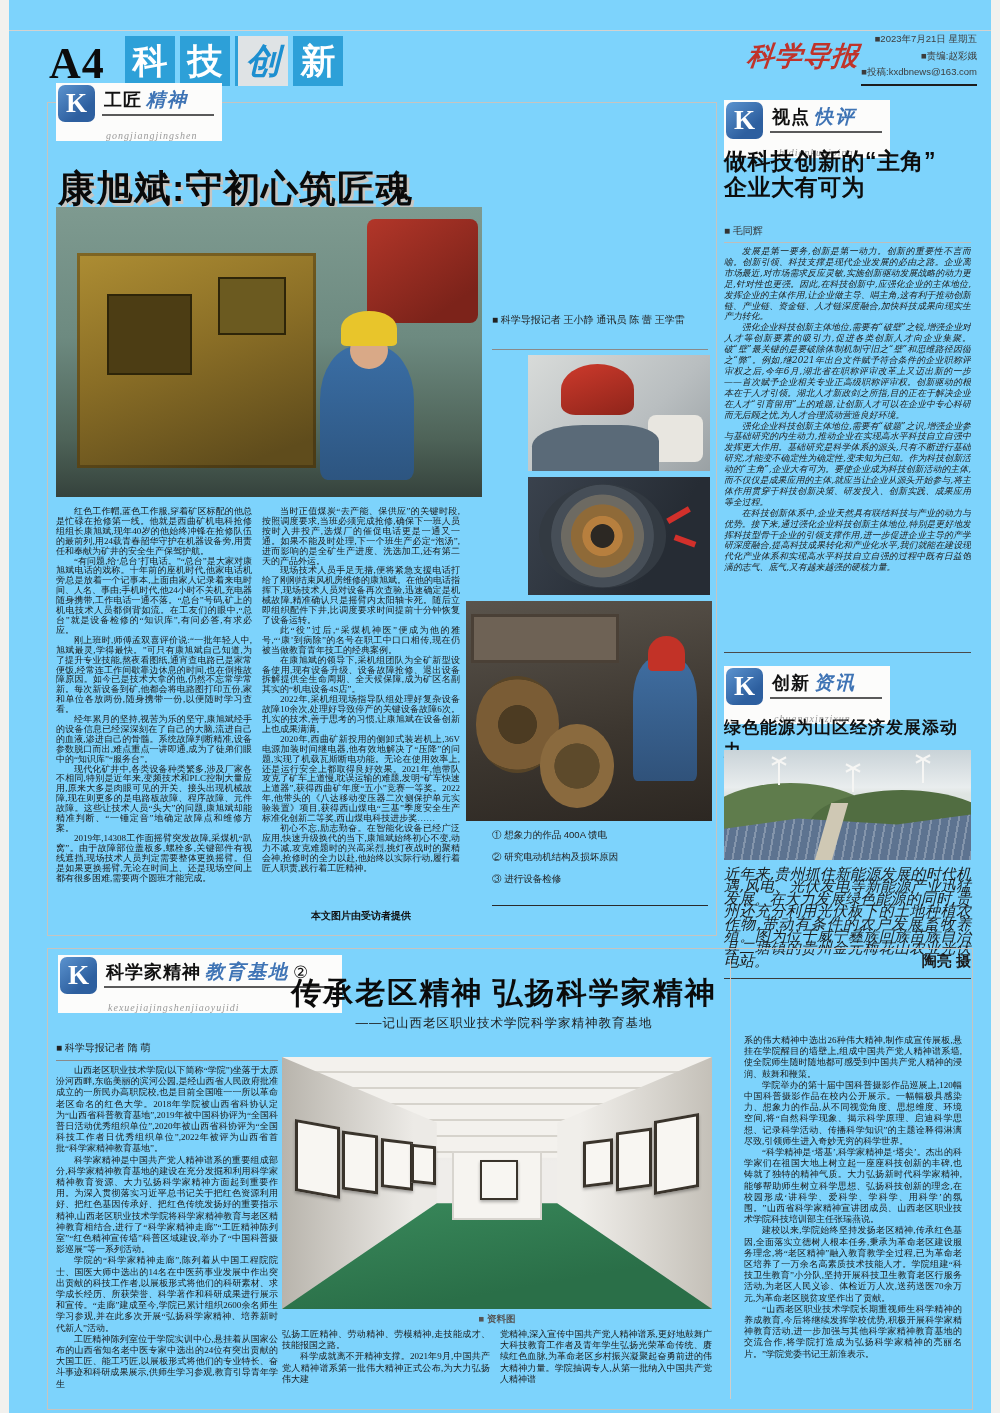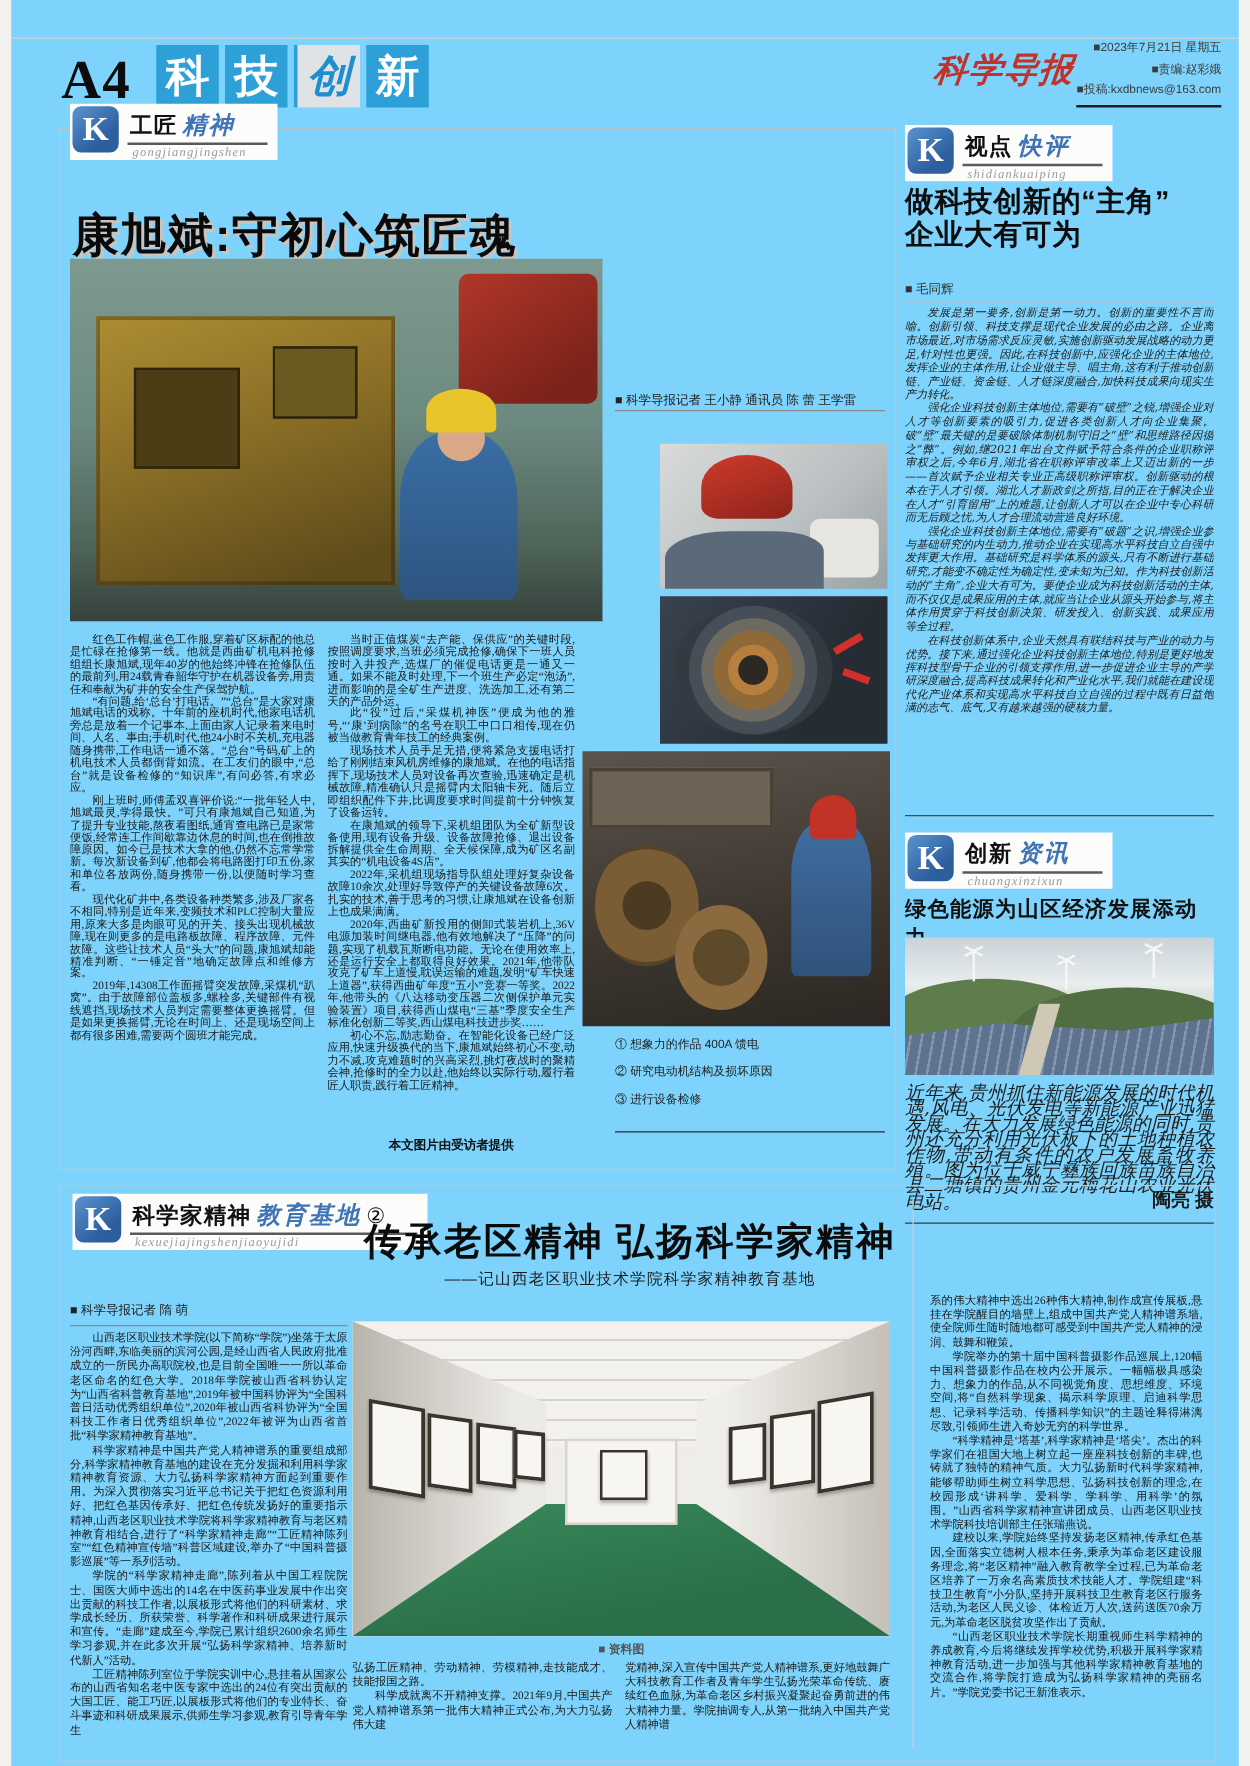--- a/index.html
+++ b/index.html
@@ -28,29 +28,29 @@
         display:flex;align-items:center;justify-content:center;
         font-family:"Liberation Serif",serif;font-size:27px;font-weight:bold;}
   .blabel{display:flex;flex-direction:column;}
   .blrow{display:flex;align-items:baseline;gap:4px;border-bottom:2px solid #5a5a5a;
          padding:2px 26px 1px 2px;}
   .lb-black{font-size:18px;font-weight:bold;color:#111;letter-spacing:1px;}
   .lb-blue{font-size:19px;font-weight:bold;font-style:italic;color:#3f74b5;
            font-family:"Liberation Serif",serif;letter-spacing:2px;}
   .lb-num{font-size:17px;color:#111;}
   .pinyin{font-size:10px;color:#9a9a9a;font-style:italic;font-family:"Liberation Serif",serif;
-          letter-spacing:1px;padding:1px 0 0 4px;}
+          letter-spacing:1px;padding:14px 0 0 4px;}
   
   .main-box{position:absolute;left:38px;top:102px;width:668px;height:832px;
             border:1px solid #c6c4c0;}
   .main-badge{position:absolute;left:8px;top:-20px;}
   .main-headline{position:absolute;left:10px;top:36px;font-size:37px;font-weight:900;
                  letter-spacing:1px;color:#0a0a0a;text-shadow:2.5px 2.5px 0 #c7c5c1;
                  white-space:nowrap;}
-  .byline{font-size:10px;color:#222;border-bottom:1px solid #8a8a8a;padding-bottom:1px;}
+  .byline{font-size:10px;color:#222;border-bottom:1px solid #8a8a8a;padding-bottom:22px;}
   .body-col{font-family:"Liberation Serif",serif;font-size:9px;line-height:9.9px;
             text-align:justify;overflow:hidden;color:#191919;}
   .body-col p{margin:0;text-indent:2em;}
   .cont p:first-child{text-indent:0;}
   .cap-list{font-size:9.5px;color:#222;border-bottom:1.5px solid #2a2a2a;padding-bottom:10px;}
   .cap-list p{margin:0 0 9px 0;}
   .pic-credit{font-size:10px;font-weight:bold;text-align:right;color:#111;}
   
   .vp-title{position:absolute;left:715px;top:148px;width:250px;font-size:23px;
             font-weight:bold;line-height:26px;color:#0d0d0d;letter-spacing:0.5px;}
@@ -217,27 +217,28 @@
       <div class="sp-drum1"></div>
       <div class="sp-drum2"></div>
       <div class="sp-worker"></div>
       <div class="sp-helmet"></div>
     </div>
 
     <div class="body-col abs" style="left:8px;top:404px;width:196px;height:424px;">
         <p class="para">红色工作帽,蓝色工作服,穿着矿区标配的他总是忙碌在抢修第一线。他就是西曲矿机电科抢修组组长康旭斌,现年40岁的他始终冲锋在抢修队伍的最前列,用24载青春韶华守护在机器设备旁,用责任和奉献为矿井的安全生产保驾护航。</p>
         <p class="para">“有问题,给‘总台’打电话。”“总台”是大家对康旭斌电话的戏称。十年前的座机时代,他家电话机旁总是放着一个记事本,上面由家人记录着来电时间、人名、事由;手机时代,他24小时不关机,充电器随身携带,工作电话一通不落。“总台”号码,矿上的机电技术人员都倒背如流。在工友们的眼中,“总台”就是设备检修的“知识库”,有问必答,有求必应。</p>
         <p class="para">刚上班时,师傅孟双喜评价说:“一批年轻人中,旭斌最灵,学得最快。”可只有康旭斌自己知道,为了提升专业技能,熬夜看图纸,通宵查电路已是家常便饭,经常连工作间歇靠边休息的时间,也在倒推故障原因。如今已是技术大拿的他,仍然不忘常学常新。每次新设备到矿,他都会将电路图打印五份,家和单位各放两份,随身携带一份,以便随时学习查看。</p>
+        <p class="para">经年累月的坚持,视苦为乐的坚守,康旭斌经手的设备信息已经深深刻在了自己的大脑,流进自己的血液,渗进自己的骨髓。系统故障判断精准,设备参数脱口而出,难点重点一讲即通,成为了徒弟们眼中的“知识库”“服务台”。</p>
         <p class="para">现代化矿井中,各类设备种类繁多,涉及厂家各不相同,特别是近年来,变频技术和PLC控制大量应用,原来大多是肉眼可见的开关、接头出现机械故障,现在则更多的是电路板故障、程序故障、元件故障。这些让技术人员“头大”的问题,康旭斌却能精准判断、“一锤定音”地确定故障点和维修方案。</p>
         <p class="para">2019年,14308工作面摇臂突发故障,采煤机“趴窝”。由于故障部位盖板多,螺栓多,关键部件有视线遮挡,现场技术人员判定需要整体更换摇臂。但是如果更换摇臂,无论在时间上、还是现场空间上都有很多困难,需要两个圆班才能完成。</p>
       </div>
     <div class="body-col abs" style="left:214px;top:404px;width:198px;height:398px;">
         <p class="para">当时正值煤炭“去产能、保供应”的关键时段,按照调度要求,当班必须完成抢修,确保下一班人员按时入井投产,选煤厂的催促电话更是一通又一通。如果不能及时处理,下一个班生产必定“泡汤”,进而影响的是全矿生产进度、洗选加工,还有第二天的产品外运。</p>
+        <p class="para">现场技术人员手足无措,便将紧急支援电话打给了刚刚结束风机房维修的康旭斌。在他的电话指挥下,现场技术人员对设备再次查验,迅速确定是机械故障,精准确认只是摇臂内太阳轴卡死。随后立即组织配件下井,比调度要求时间提前十分钟恢复了设备运转。</p>
         <p class="para">此“役”过后,“采煤机神医”便成为他的雅号,“‘康’到病除”的名号在职工中口口相传,现在仍被当做教育青年技工的经典案例。</p>
-        <p class="para">现场技术人员手足无措,便将紧急支援电话打给了刚刚结束风机房维修的康旭斌。在他的电话指挥下,现场技术人员对设备再次查验,迅速确定是机械故障,精准确认只是摇臂内太阳轴卡死。随后立即组织配件下井,比调度要求时间提前十分钟恢复了设备运转。</p>
         <p class="para">在康旭斌的领导下,采机组团队为全矿新型设备使用,现有设备升级、设备故障抢修、退出设备拆解提供全生命周期、全天候保障,成为矿区名副其实的“机电设备4S店”。</p>
         <p class="para">2022年,采机组现场指导队组处理好复杂设备故障10余次,处理好导致停产的关键设备故障6次。扎实的技术,善于思考的习惯,让康旭斌在设备创新上也成果满满。</p>
         <p class="para">2020年,西曲矿新投用的侧卸式装岩机上,36V电源加装时间继电器,他有效地解决了“压降”的问题,实现了机载瓦斯断电功能。无论在使用效率上,还是运行安全上都取得良好效果。2021年,他带队攻克了矿车上道慢,耽误运输的难题,发明“矿车快速上道器”,获得西曲矿年度“五小”竞赛一等奖。2022年,他带头的《八达移动变压器二次侧保护单元实验装置》项目,获得西山煤电“三基”季度安全生产标准化创新二等奖,西山煤电科技进步奖……</p>
         <p class="para">初心不忘,励志勤奋。在智能化设备已经广泛应用,快速升级换代的当下,康旭斌始终初心不变,动力不减,攻克难题时的兴高采烈,挑灯夜战时的聚精会神,抢修时的全力以赴,他始终以实际行动,履行着匠人职责,践行着工匠精神。</p>
       </div>
 
     <div class="cap-list abs" style="left:444px;top:726px;width:216px;">
         <p class="cap-line">① 想象力的作品 400A 馈电</p>
         <p class="cap-line">② 研究电动机结构及损坏原因</p>
         <p class="cap-line">③ 进行设备检修</p>

